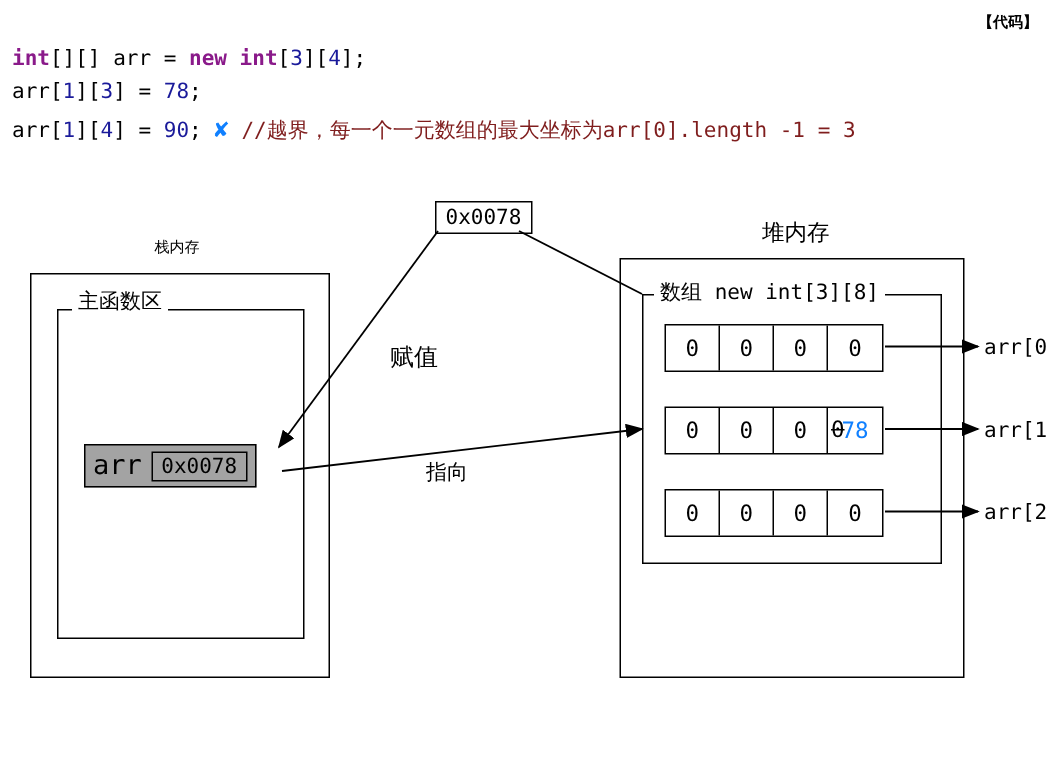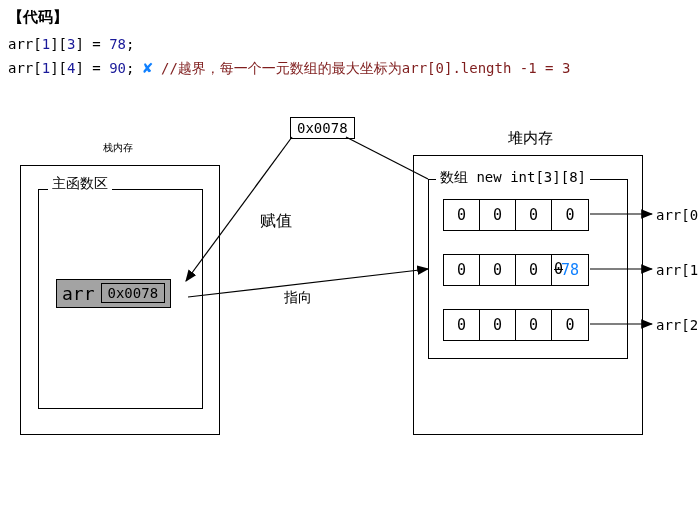--- a/index.html
+++ b/index.html
@@ -6,21 +6,21 @@
   body {
     margin: 0;
     padding: 8px;
     font-family: "Microsoft YaHei", Arial, sans-serif;
     font-size: 13px;
     background: #fff;
     width: 700px;
     height: 510px;
     position: relative;
   }
-  .title { font-weight: bold; font-size: 15px; margin-bottom: 6px; }
+  .title { font-weight: bold; font-size: 10px; margin-bottom: 6px; text-align: right; }
   .codeblock { font-family: Consolas, monospace; font-size: 14px; line-height: 1.6; }
   .kw-type { color: #8a1a8a; font-weight: bold; }
   .kw-new  { color: #8a1a8a; font-weight: bold; }
   .num     { color: #1a1a9a; }
   .err-x   { color: #1080ff; font-weight: bold; font-size: 16px; }
   .comment { color: #7f1d1d; }
 
   .diagram { position: relative; margin-top: 18px; height: 350px; }
 
   .addr-note { position: absolute; left: 260px; top: 0; font-size: 11px; color: #444; }
@@ -97,20 +97,23 @@
 
   svg.lines { position: absolute; left: 0; top: 0; width: 700px; height: 350px; pointer-events: none; }
 </style>
 </head>
 <body>
 
 <div class="title">【代码】</div>
 
 <div class="codeblock">
   <div>
+    <span class="kw-type">int</span><span>[][] </span><span>arr = </span><span class="kw-new">new int</span><span>[</span><span class="num">3</span><span>][</span><span class="num">4</span><span>];</span>
+  </div>
+  <div>
     <span>arr[</span><span class="num">1</span><span>][</span><span class="num">3</span><span>] = </span><span class="num">78</span><span>;</span>
   </div>
   <div>
     <span>arr[</span><span class="num">1</span><span>][</span><span class="num">4</span><span>] = </span><span class="num">90</span><span>; </span><span class="err-x">✘</span><span class="comment"> //越界，每一个一元数组的最大坐标为arr[0].length -1 = 3</span>
   </div>
 </div>
 
 <div class="diagram">
 
   <div class="addr-box">0x0078</div>

